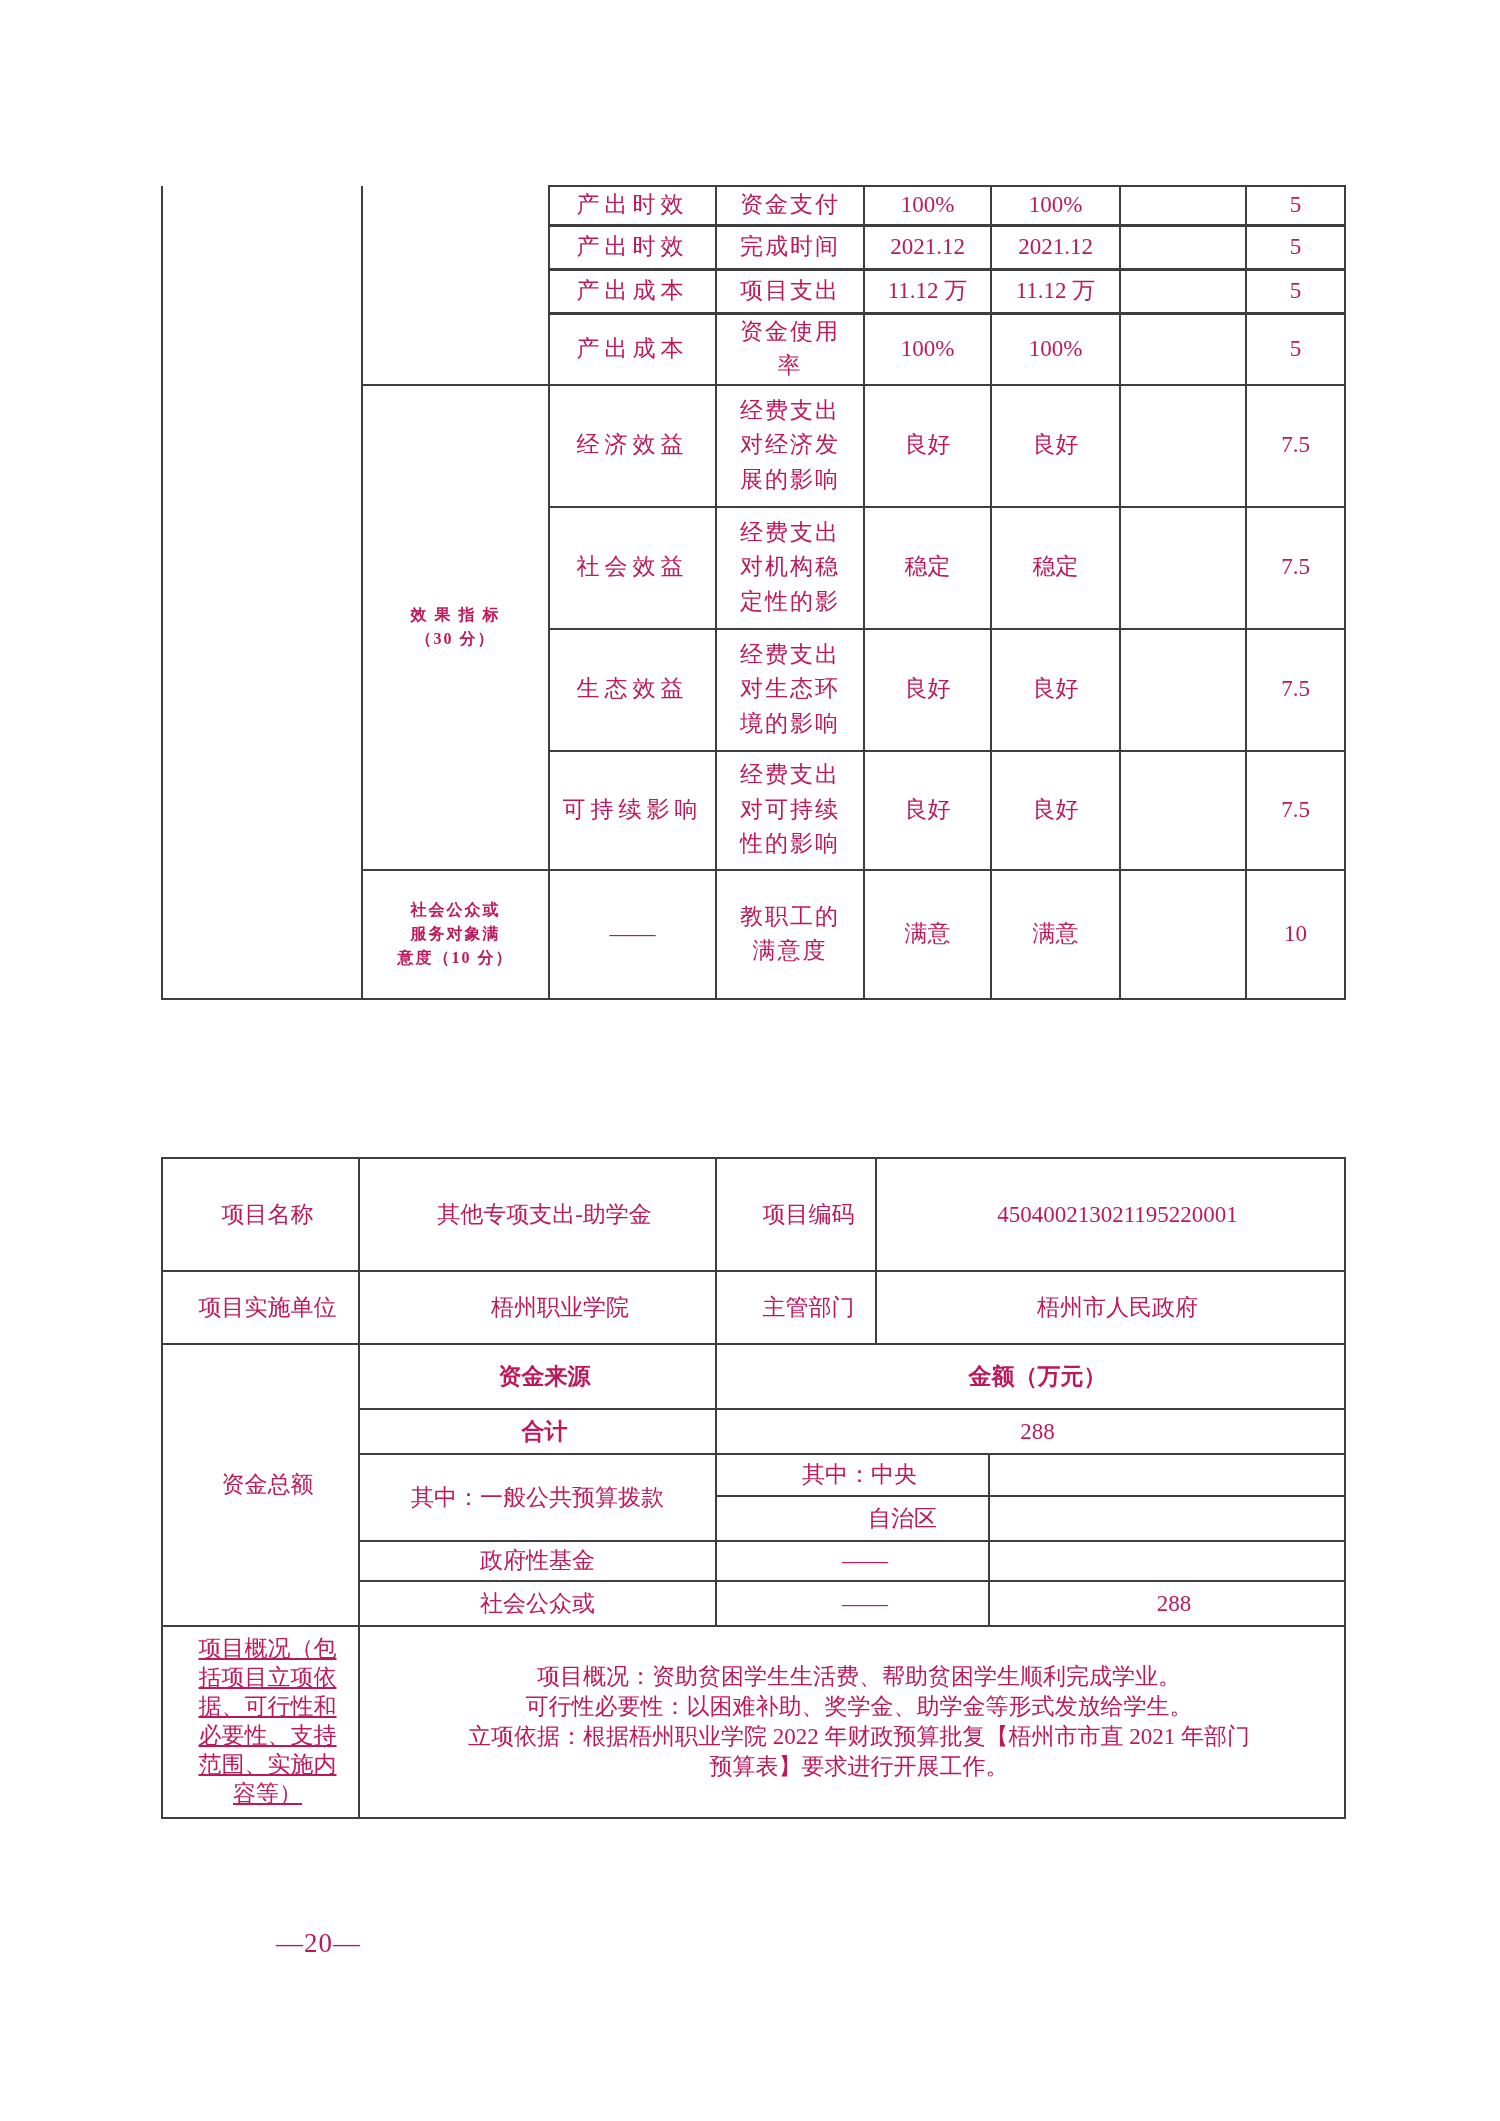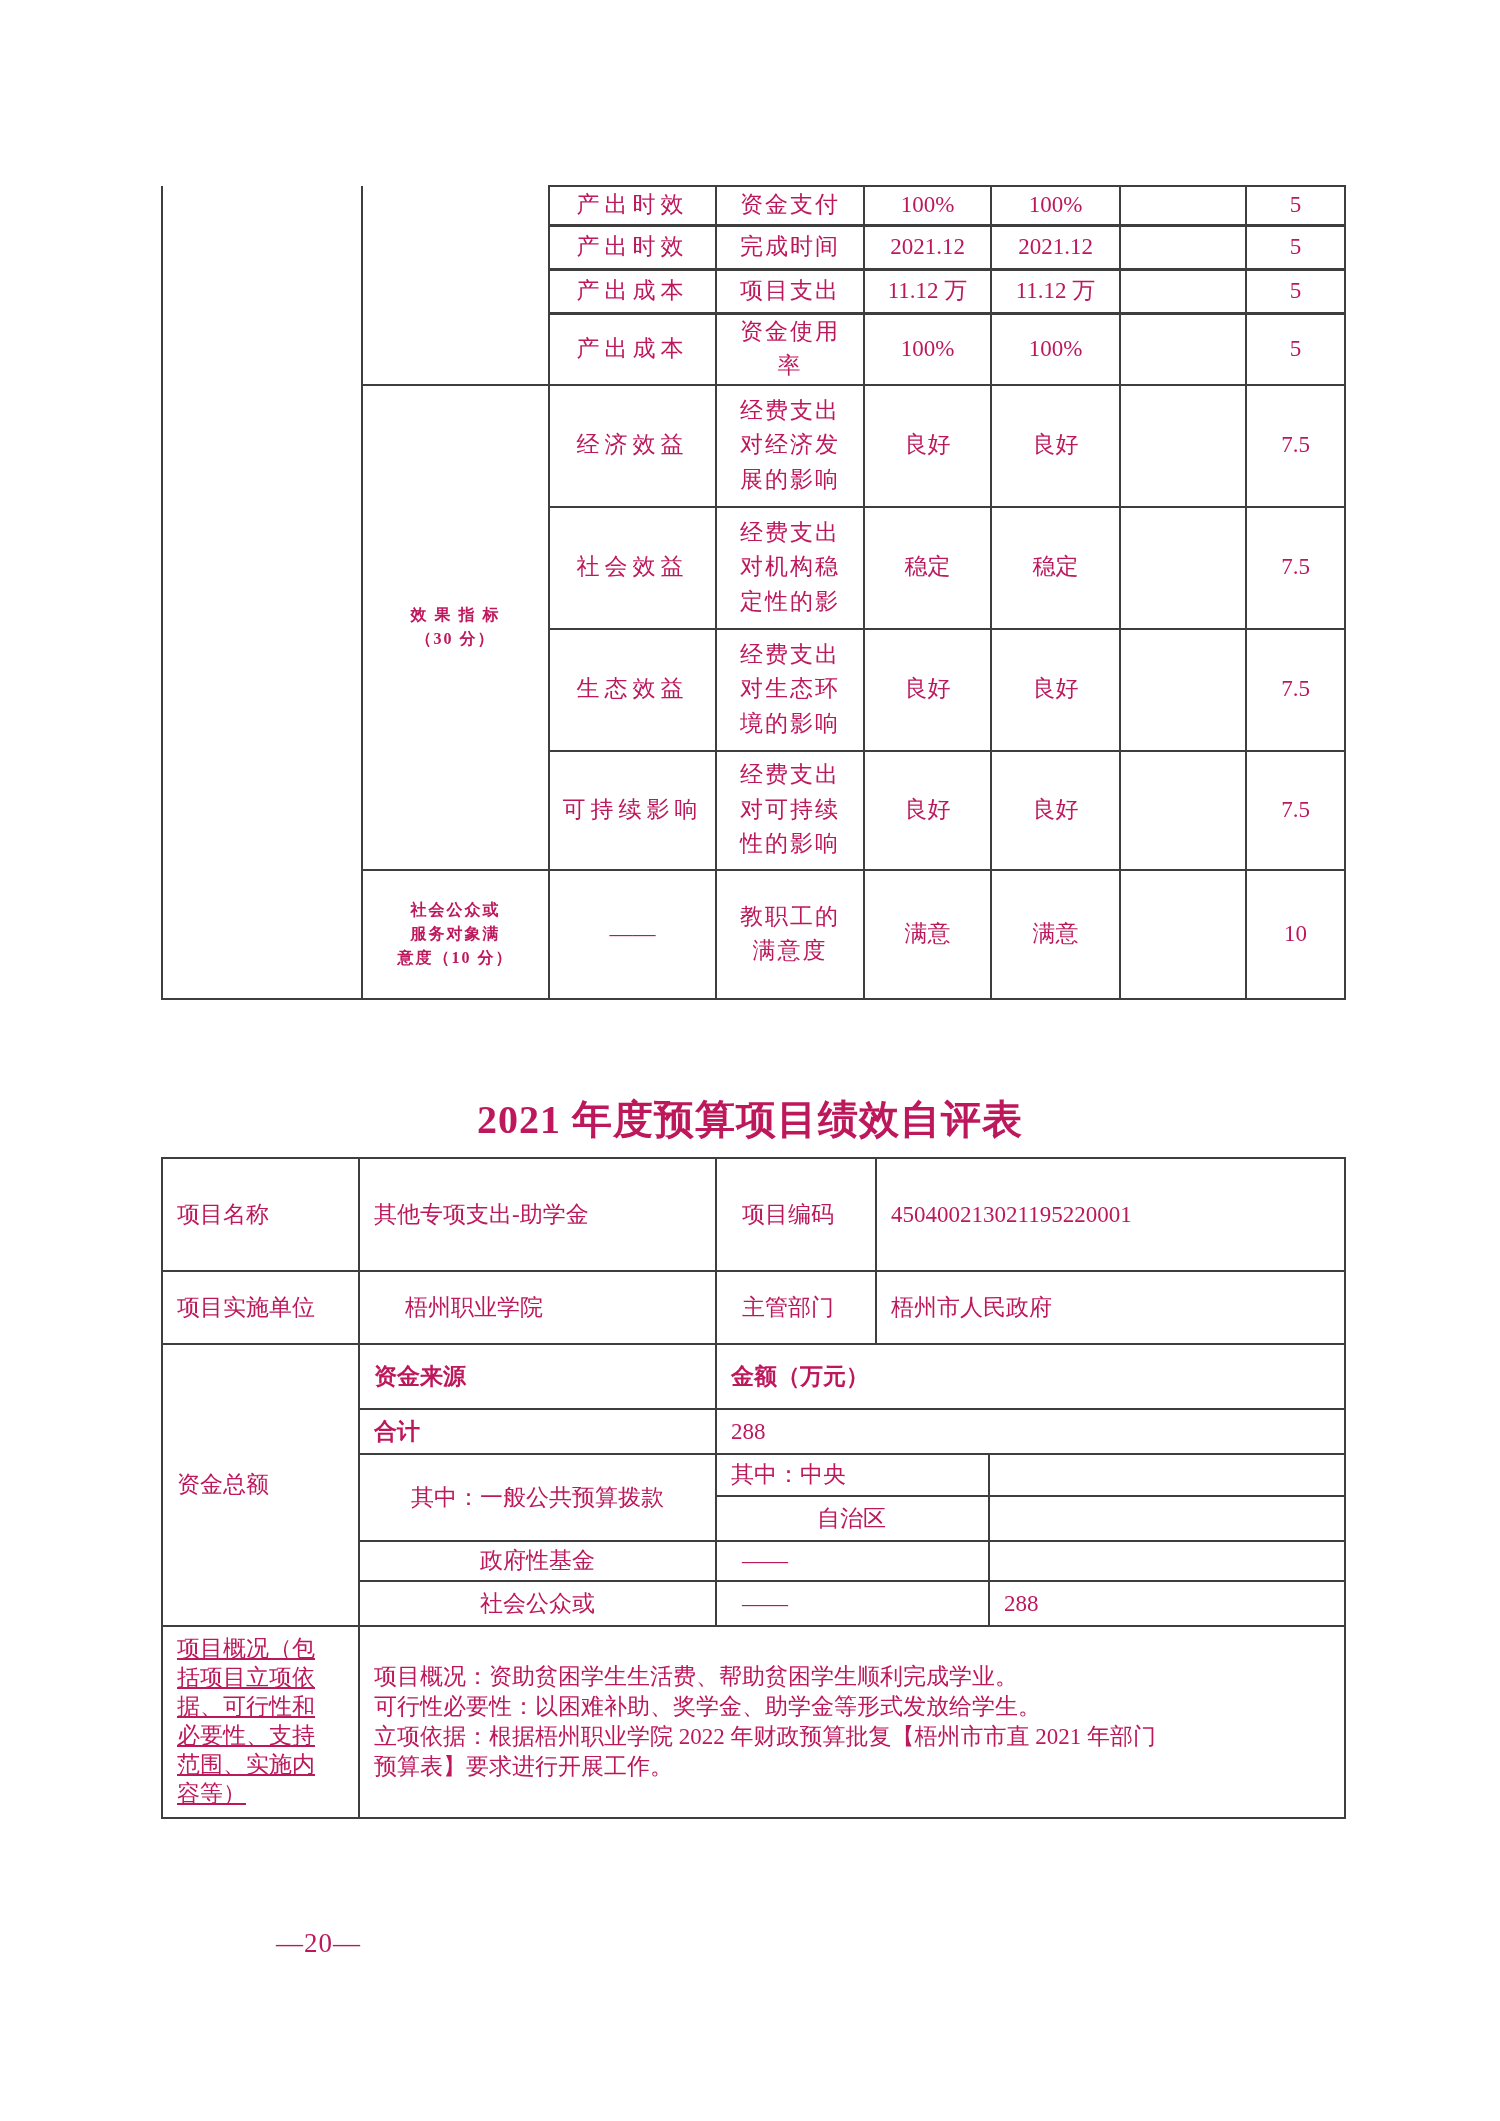--- a/index.html
+++ b/index.html
@@ -22,21 +22,21 @@
 
   
   .doc-title {
     position:absolute; left:0; top:1092px; width:100%;
     text-align:center; font-size:40px; font-weight:bold; letter-spacing:1px;
   }
   .page-no { position:absolute; left:276px; top:1928px; font-size:27px; letter-spacing:1px; }
 
   
   #t2 { left:161px; top:1157px; width:1183px; }
-  #t2 td { font-size:23px; line-height:1.3; padding-left:14px; white-space:pre-line; text-align:left; }
+  #t2 td { font-size:23px; line-height:1.3; padding-left:14px; white-space:pre-line; text-align:center; }
   #t2 .bold { font-weight:bold; }
   #t2 .center { text-align:center; padding-left:0; }
   #t2 .pad25 { padding-left:25px; }
   #t2 .pad45 { padding-left:45px; }
   #t2 .pad100 { padding-left:100px; }
   #t2 .overview { line-height:1.3; }
   #t2 .ovlabel { line-height:1.26;text-decoration:underline; }
 </style>
 </head>
 <body>
@@ -140,21 +140,20 @@
       <td class="ind">教职工的
 满意度</td>
       <td>满意</td>
       <td>满意</td>
       <td></td>
       <td>10</td>
     </tr>
   </tbody>
     </table>
 
-  <div class="doc-title">2021 年度预算项目绩效自评表</div>
 
   <table id="t2">
     <colgroup>
       <col style="width:197px">
         <col style="width:357px">
         <col style="width:160px">
         <col style="width:113px">
         <col style="width:356px">
     </colgroup>
     <tbody>

